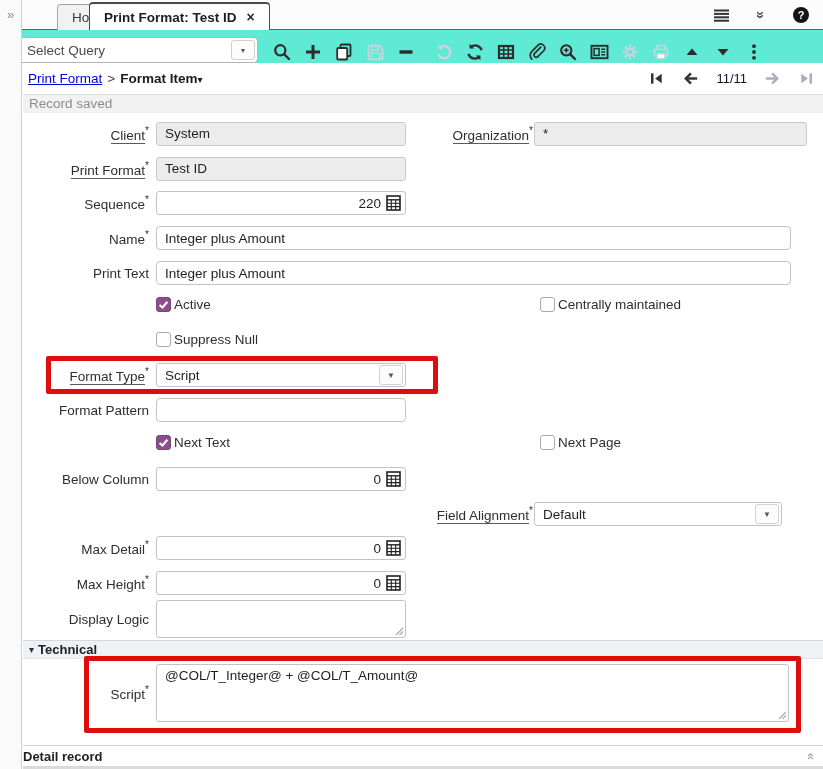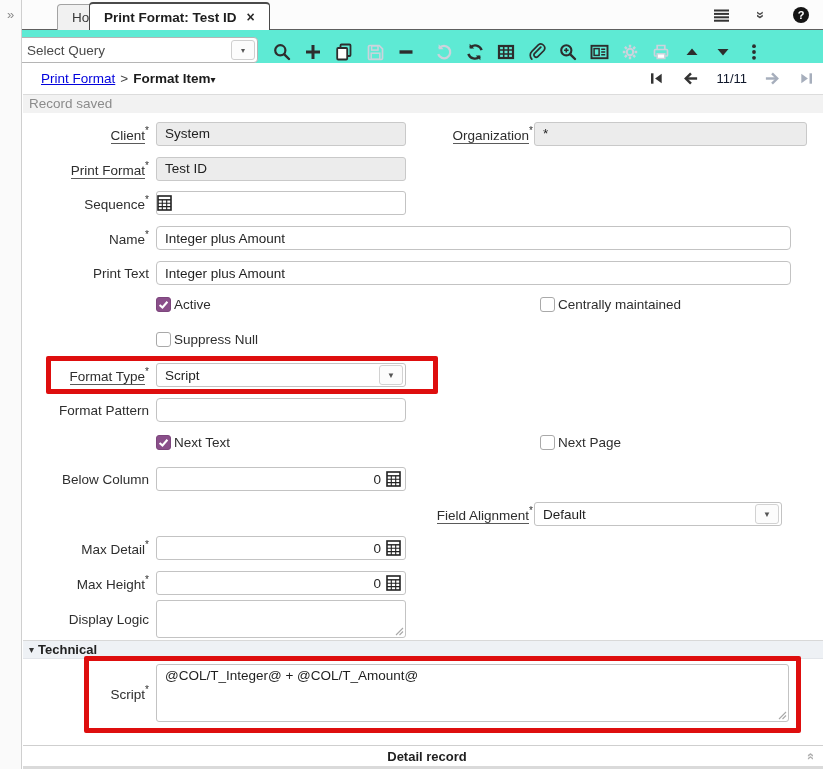--- a/index.html
+++ b/index.html
@@ -35,21 +35,21 @@
     display:flex; align-items:center; background:#fff; overflow:hidden; }
   .combo input { flex:1; min-width:0; border:none; outline:none; padding:0 8px; font:inherit; color:#4a4a4a; background:transparent; }
   .combo-btn { width:24px; height:20px; margin:2px; border:1px solid #cfcfcf; border-radius:3px;
     background:#fcfcfc; display:flex; align-items:center; justify-content:center; font-size:8px; color:#555; }
   .ticons { display:flex; align-items:center; gap:9px; margin-left:13px; }
   .tbtn { width:22px; height:22px; display:flex; align-items:center; justify-content:center; color:#2d2d2d; }
   .tbtn.dis { color:#ccd3dc; }
   .tbtn.gap { margin-left:7px; }
   
   .crumb-row { position:absolute; left:23px; right:0; top:63px; height:31px; display:flex; align-items:center; }
-  .crumbs { margin-left:18px; }
+  .crumbs { margin-left:5px; }
   .crumb-link { color:#0202dd; text-decoration:underline; }
   .crumb-sep { color:#444; margin:0 5px; }
   .crumb-cur { font-weight:bold; color:#1c1c1c; }
   .crumb-caret { font-size:10px; color:#1c1c1c; }
   .recnav { position:absolute; right:8px; top:0; height:31px; display:flex; align-items:center; gap:17px; }
   .nbtn { color:#333; display:flex; align-items:center; }
   .nbtn.dis { color:#a6aebc; }
   .recpos { color:#0f172a; font-size:13px; }
   
   .statusbar { position:absolute; left:23px; right:0; top:94px; height:19px; background:#f2f2f2;
@@ -81,21 +81,21 @@
   .ta { position:relative; display:flex; }
   .ta textarea { border:1px solid #c3c3c3; border-radius:3px; padding:3px 8px; font:inherit;
     color:#1f1f1f; resize:none; outline:none; }
   .ta .rsz { position:absolute; right:2px; bottom:2px; pointer-events:none; }
   .hl { position:absolute; border:5px solid #de0e0e; border-radius:2px; pointer-events:none; z-index:3; }
   .secbar { position:absolute; left:0; right:0; height:19px; background:#eef1f5;
     border-top:1px solid #d8d8d8; border-bottom:1px solid #e2e5ea; display:flex; align-items:center;
     font-weight:bold; color:#222; font-size:13px; padding-left:6px; gap:4px; }
   .sec-caret { font-size:10px; color:#333; }
   .detailbar { position:absolute; left:0; right:0; top:632px; height:21px; border-top:1px solid #cfcfcf;
-    display:flex; align-items:center; font-weight:bold; color:#1f1f1f; font-size:13px; padding-left:8px; background:#fff;justify-content:center; }
+    display:flex; align-items:center; font-weight:bold; color:#1f1f1f; font-size:13px; background:#fff; }
   .detail-chev { position:absolute; right:10px; transform:rotate(-90deg); color:#b0b0b0; font-size:13px; }
   .bottomstrip { position:absolute; left:0; right:0; top:653px; height:4px; background:#dadada; }
   svg { display:block; }
 </style>
 </head>
 <body>
 
 <div class="side-strip">
   <span class="expander">»</span>
 </div>
@@ -282,20 +282,21 @@
   </div>
 
   <div class="row" style="top:44px">
     <span class="lbl"><u>Print Format</u><sup>*</sup></span>
     <div class="ro w250">Test ID</div>
   </div>
 
   <div class="row" style="top:78px">
     <span class="lbl"><span>Sequence</span><sup>*</sup></span>
     <div class="numf">
+      <input value="220" style="">
       <span class="calc">
         <svg width="15" height="16" viewBox="0 0 15 16">
             <rect x="1" y="1" width="13" height="14" fill="none" stroke="currentColor" stroke-width="1.6"></rect>
             <path d="M1 4.8h13" stroke="currentColor" stroke-width="1.4"></path>
             <path d="M5.3 4.8V15M9.7 4.8V15M1 8.2h13M1 11.6h13" stroke="currentColor" stroke-width="1.1"></path>
           </svg>
       </span>
     </div>
   </div>
 

